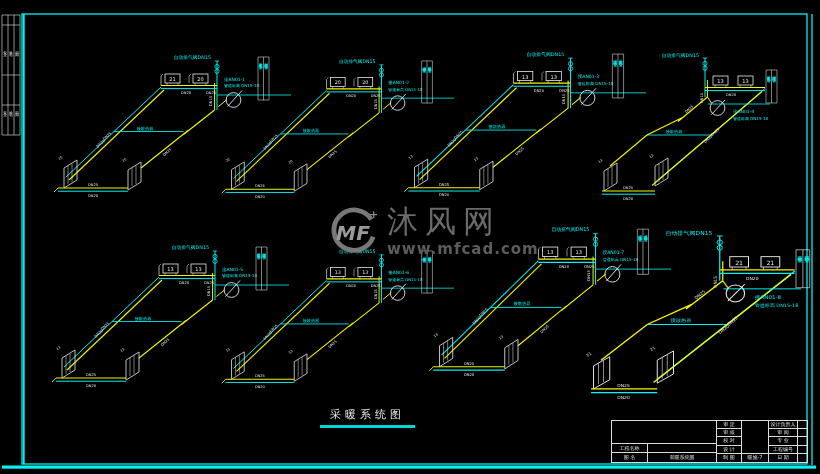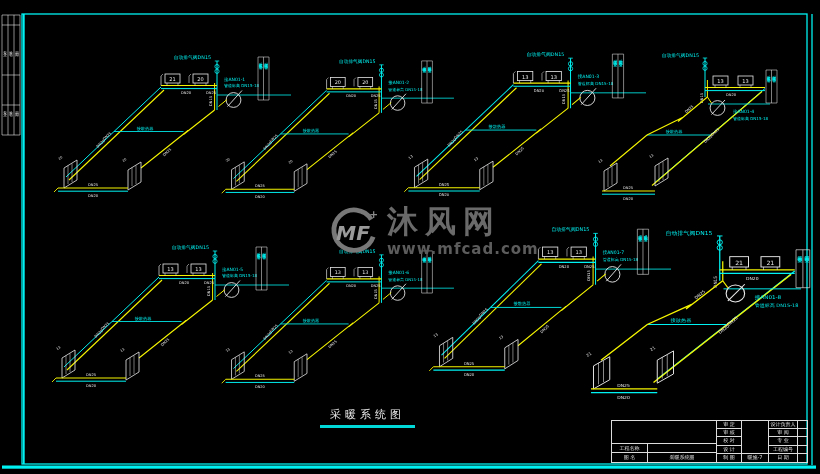--- a/index.html
+++ b/index.html
@@ -3,21 +3,21 @@
 <meta charset="utf-8">
 <style>
   html,body{margin:0;padding:0;background:#000;}
   *{box-sizing:border-box;}
   .stage{position:relative;width:820px;height:474px;background:#000;overflow:hidden;
          font-family:"DejaVu Sans",sans-serif;}
   svg text{font-family:"DejaVu Sans",sans-serif;}
   
   .watermark{position:absolute;left:328px;top:206px;display:flex;align-items:center;gap:9px;
              pointer-events:none;}
-  .wm-name{font-size:31px;font-weight:bold;color:#6a6a6a;letter-spacing:7px;line-height:1;}
+  .wm-name{font-size:31px;font-weight:normal;color:#6a6a6a;letter-spacing:7px;line-height:1;}
   .wm-url{font-size:15px;font-weight:bold;color:#5c5c5c;letter-spacing:1px;margin-top:3px;}
   
   .sheet-title{position:absolute;left:320px;top:407px;width:95px;text-align:center;}
   .sheet-title-text{font-size:11px;color:#ececec;letter-spacing:4px;white-space:nowrap;}
   .sheet-title-underline{height:3px;background:#00d8d8;margin-top:3px;}
   
   .tblock{position:absolute;left:611px;top:420px;width:197px;height:43px;
           border:1px solid #dcdcdc;display:flex;font-size:5px;color:#e2e2e2;line-height:1;}
   .tb-left{width:105px;border-right:1px solid #dcdcdc;display:flex;flex-direction:column;}
   .tb-left-top{flex:1;border-bottom:1px solid #dcdcdc;}

